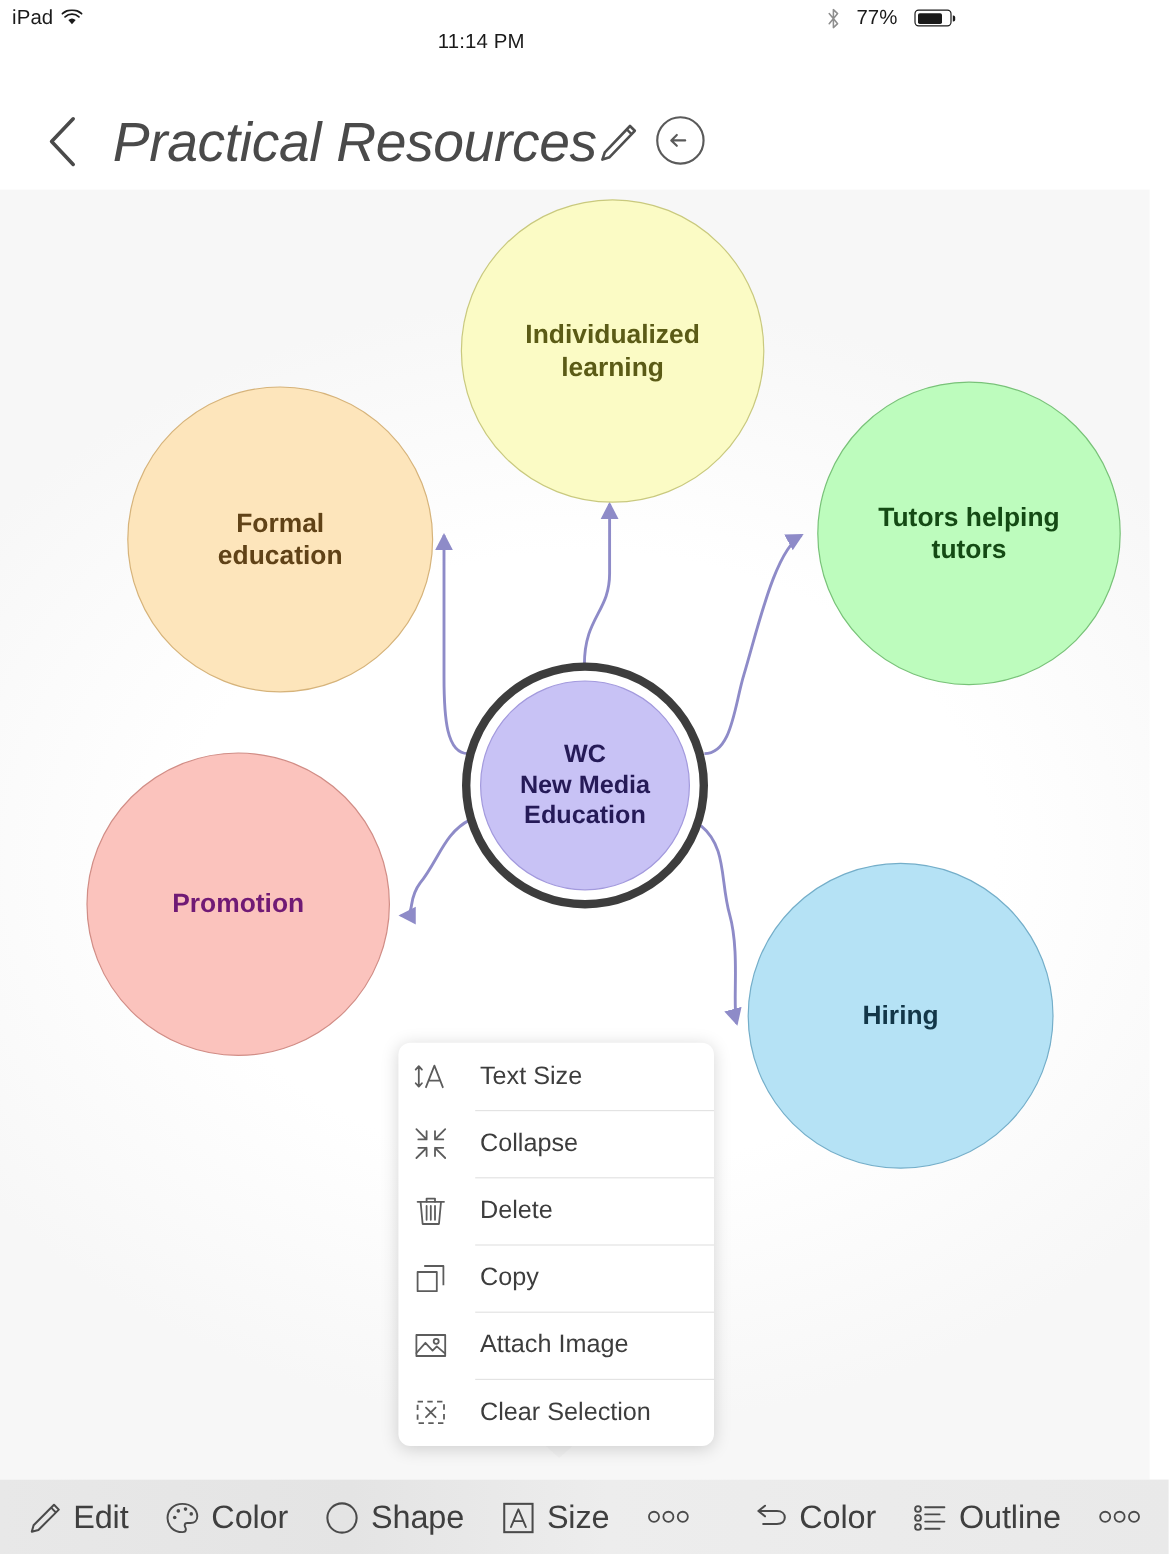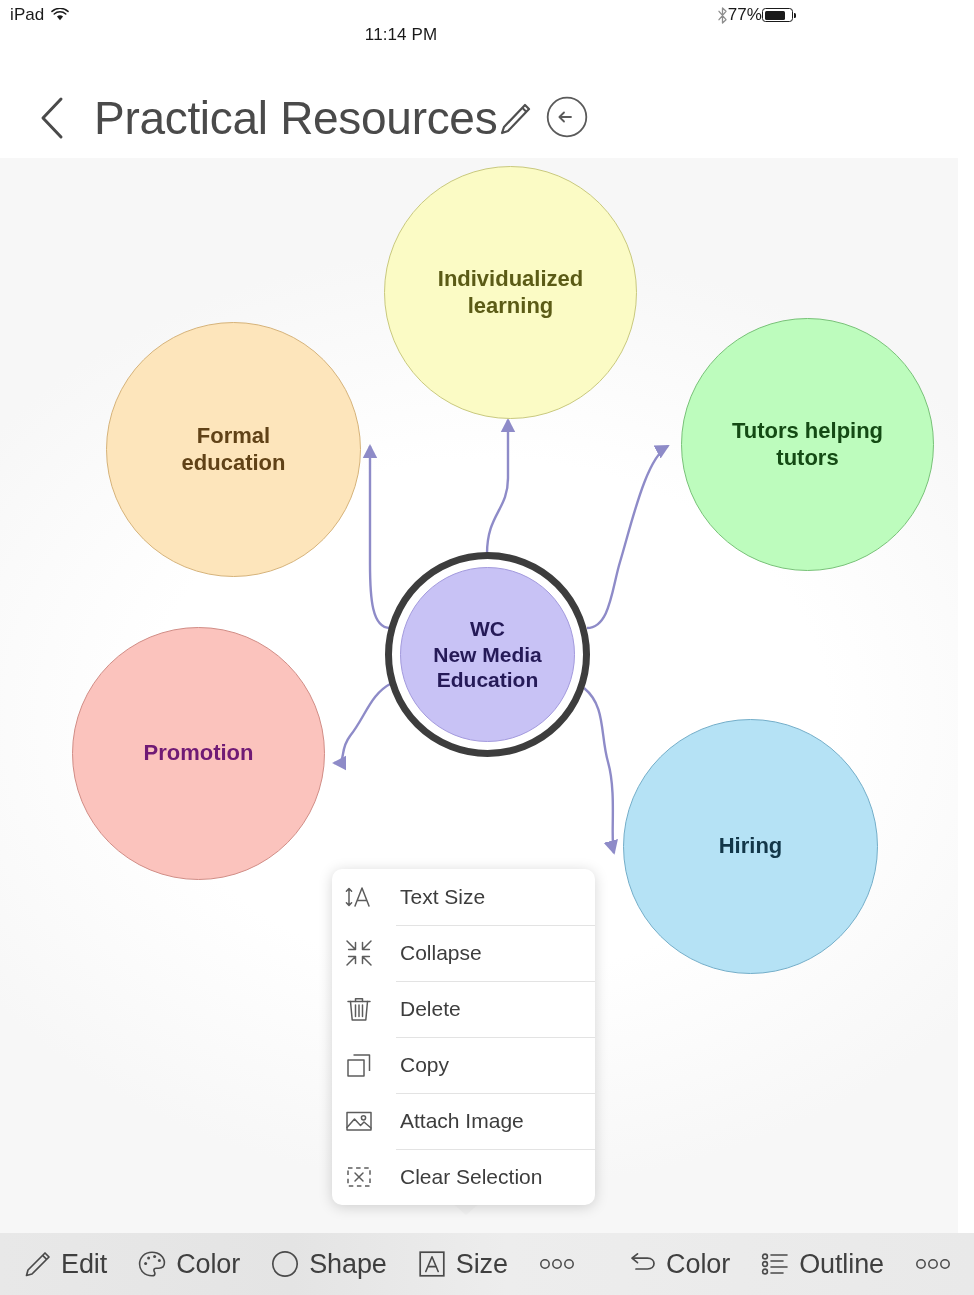--- a/index.html
+++ b/index.html
@@ -39,21 +39,21 @@
     left: 0; right: 0; top: 5px;
     text-align: center;
     font-weight: 400;
     margin-top: 20px;
   }
   .sb-right {
     position: absolute;
     right: 9px; top: 5px;
     display: flex;
     align-items: center;
-    gap: 0;
+    gap: 14px;
   }
   .wifi-ico { width: 18px; height: 14px; display:block; }
   .bt-ico   { width: 11px; height: 17px; display:block; }
   .battery {
     width: 31px; height: 14px;
     border: 1.3px solid #1a1a1a;
     border-radius: 3.5px;
     position: relative;
     box-sizing: border-box;
     padding: 1.5px;
@@ -73,20 +73,21 @@
     border-radius: 1.5px;
   }
 
   
   .header {
     position: absolute;
     top: 78px; left: 0;
     width: 974px; height: 80px;
     display: flex;
     align-items: center;
+    font-style: italic;
   }
   .back-chevron {
     position: absolute;
     left: 36px; top: 17px;
     width: 34px; height: 46px;
     cursor: pointer;
   }
   .page-title {
     position: absolute;
     left: 94px; top: 0;
@@ -218,21 +219,21 @@
     width: 974px; height: 62px;
     background: linear-gradient(to right, #e8e8e8 0%, #e4e4e4 30%, #ededed 52%, #e9e9e9 100%);
     display: flex;
     align-items: center;
   }
   .tb-group { display: flex; align-items: center; }
   .tb-left  { position: absolute; left: 22px; }
   .tb-right { position: absolute; right: 22px; }
   .tb-item {
     display: flex;
-    align-items: flex-start;
+    align-items: flex-end;
     gap: 9px;
     margin-right: 30px;
     cursor: pointer;
   }
   .tb-right .tb-item { margin-right: 0; margin-left: 30px; }
   .tb-ico { width: 30px; height: 30px; color: #4a4a4a; display:block; }
   .tb-label {
     font-size: 27px;
     color: #3f3f3f;
     font-weight: 400;

